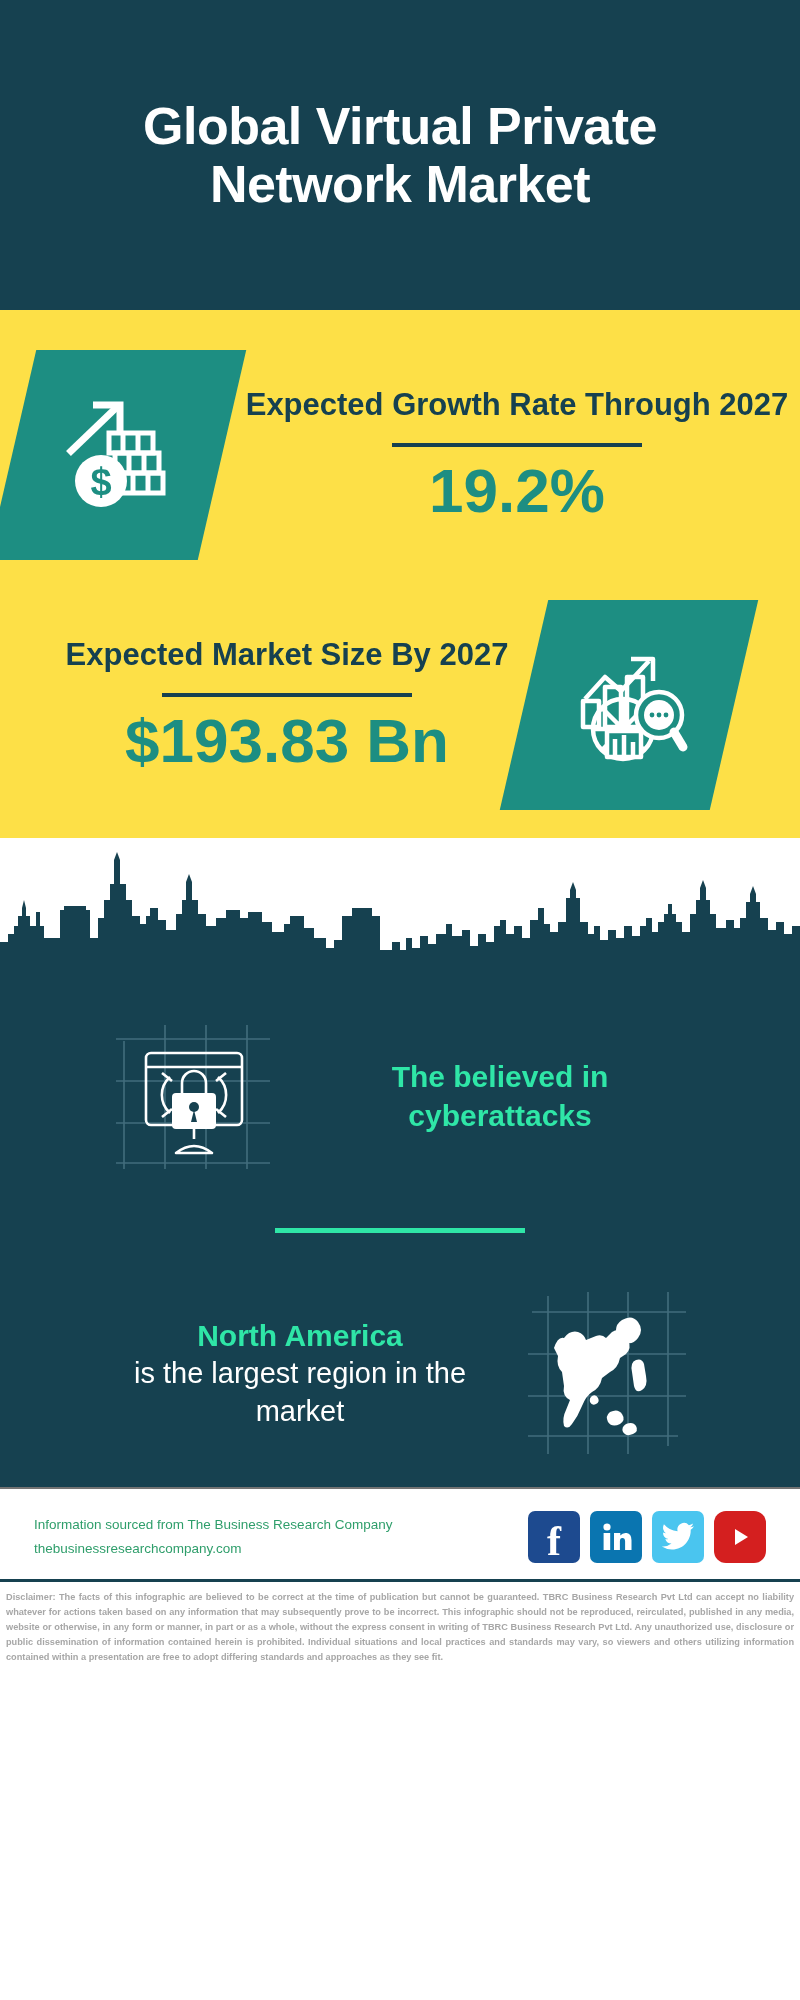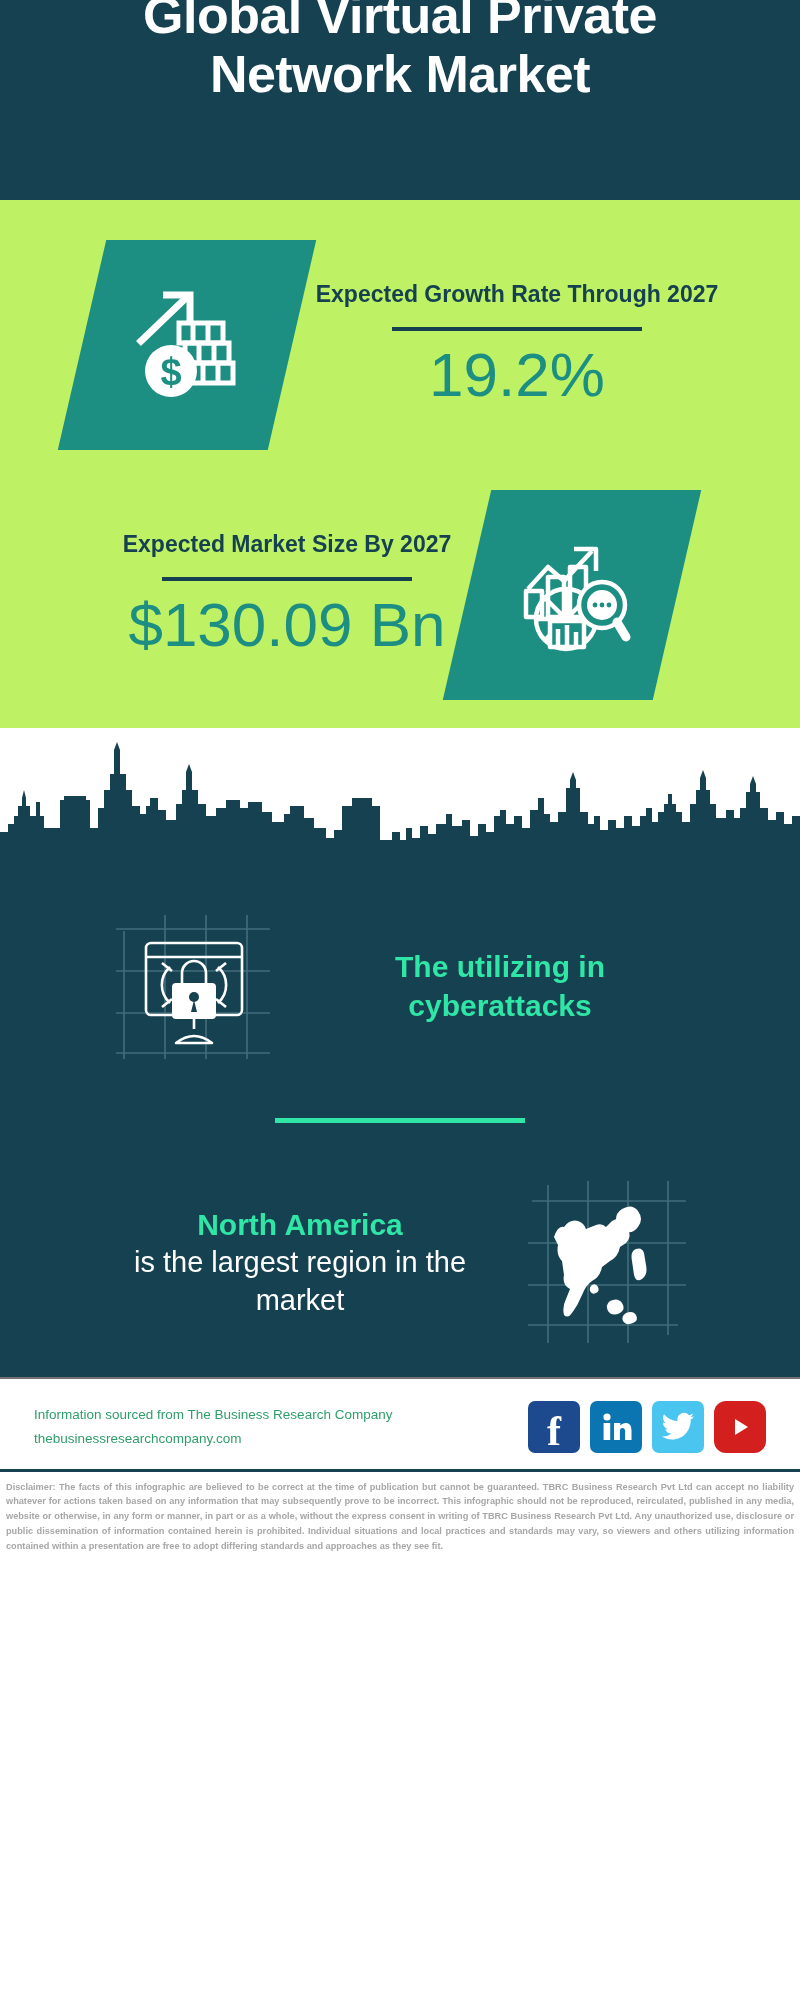--- a/index.html
+++ b/index.html
@@ -7,24 +7,23 @@
     width: 800px;
     height: 2000px;
     background: #ffffff;
     font-family: "Liberation Sans", sans-serif;
     overflow: hidden;
   }
   .page {
     position: relative;
     width: 800px;
     height: 1466px;
-    background: #bef264;
+    background: #fde047;
     display: flex;
     flex-direction: column;
-    justify-content: center;
   }
 
   
   .header {
     background: #164150;
     height: 310px;
     display: flex;
     align-items: center;
     justify-content: center;
     padding: 0 56px;
@@ -57,36 +56,36 @@
     display: flex;
     align-items: center;
     justify-content: center;
     flex: 0 0 auto;
   }
   .paragram > svg { transform: skewX(13deg); }
 
   .stat-text { display: flex; flex-direction: column; align-items: center; }
   .stat-label {
     color: #164150;
-    font-size: 23px;
+    font-size: 31px;
     font-weight: bold;
     line-height: 1.28;
     text-align: center;
     white-space: nowrap;
   }
   .stat-rule {
     width: 250px;
     height: 4px;
     background: #164150;
     margin: 18px 0 10px 0;
   }
   .stat-value {
     color: #1d8e82;
     font-size: 62px;
-    font-weight: normal;
+    font-weight: bold;
     line-height: 1.1;
     text-align: center;
     white-space: nowrap;
   }
 
   
   .skyline-wrap {
     position: relative;
     width: 800px;
     height: 150px;
@@ -224,21 +223,21 @@
       <div class="stat-label">Expected Growth Rate Through 2027</div>
       <div class="stat-rule"></div>
       <div class="stat-value">19.2%</div>
     </div>
   </div>
 
   <div class="stat-row size">
     <div class="stat-text">
       <div class="stat-label">Expected Market Size By 2027</div>
       <div class="stat-rule"></div>
-      <div class="stat-value">$130.09 Bn</div>
+      <div class="stat-value">$193.83 Bn</div>
     </div>
     <div class="paragram">
       <svg width="124" height="124" viewBox="0 0 124 124">
         <g fill="none" stroke="#ffffff" stroke-width="4.5" stroke-linejoin="round">
           <polyline points="18,56 38,34 54,48 82,18"></polyline>
           <polyline points="64,16 86,16 86,38"></polyline>
           <rect x="16" y="58" width="16" height="26"></rect>
           <rect x="38" y="44" width="16" height="40"></rect>
           <rect x="60" y="34" width="16" height="50"></rect>
           <circle cx="56" cy="86" r="30"></circle>
@@ -297,21 +296,21 @@
             <path d="M72,84 v-12 a12,12 0 0 1 24,0 v12"></path>
             <line x1="84" y1="114" x2="84" y2="128"></line>
             <path d="M66,142 q18,-14 36,0 Z"></path>
           </g>
           <rect x="62" y="82" width="44" height="36" rx="4" fill="#ffffff"></rect>
           <circle cx="84" cy="96" r="5" fill="#164150"></circle>
           <path d="M84,99 l-3,12 h6 Z" fill="#164150"></path>
         </svg>
       </div>
       <div class="fact-text">
-        <div class="fact-head">The utilizing in cyberattacks</div>
+        <div class="fact-head">The believed in cyberattacks</div>
       </div>
     </div>
 
     <div class="mid-divider"></div>
 
     <div class="fact-row region">
       <div class="fact-text">
         <div class="fact-head">North America</div>
         <div class="fact-sub">is the largest region in the market</div>
       </div>

